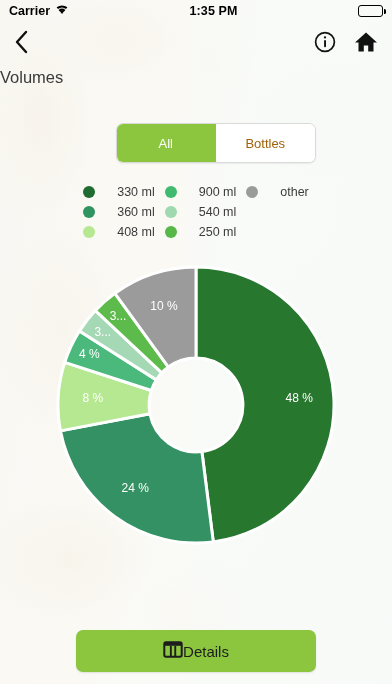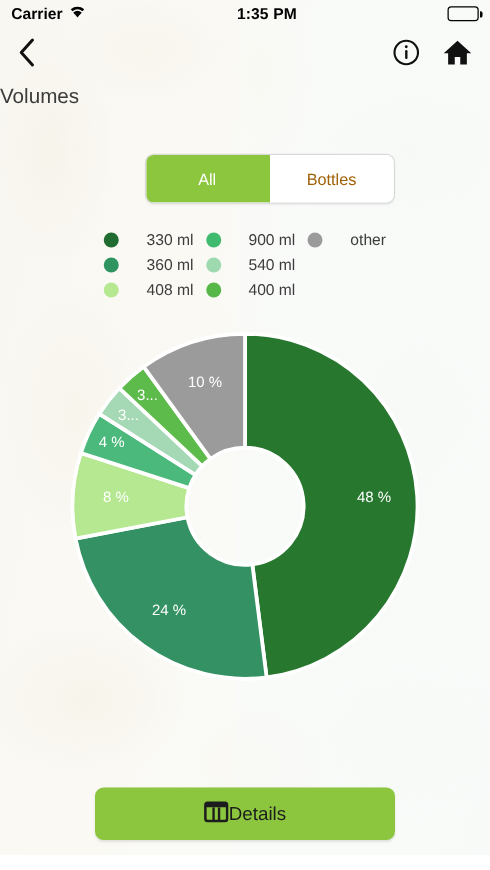--- a/index.html
+++ b/index.html
@@ -294,21 +294,21 @@
     <div class="legend-item">
       <span class="legend-dot" style="background: rgb(158, 217, 176);"></span>
       <span class="legend-label">540 ml</span>
     </div>
     <div class="legend-item" style="grid-column:1">
       <span class="legend-dot" style="background: rgb(181, 232, 144);"></span>
       <span class="legend-label">408 ml</span>
     </div>
     <div class="legend-item">
       <span class="legend-dot" style="background: rgb(87, 183, 73);"></span>
-      <span class="legend-label">400 ml</span>
+      <span class="legend-label">250 ml</span>
     </div>
   </div>
 
   <div class="chart-area">
     <svg class="donut-svg" id="donut" width="280" height="290" viewBox="0 0 280 290">
         <path d="M 140 7 A 138 138 0 0 1 157.29598623187405 281.91182878139796 L 145.88063531883716 191.5500217856753 A 46.92 46.92 0 0 0 140 98.08 Z" fill="#27772f" stroke="#ffffff" stroke-width="3"></path>
         <text class="slice-label" x="243.18558424150763" y="138.50811330207208" fill="#ffffff" font-size="13">48 %</text>
         <path d="M 157.29598623187405 281.91182878139796 A 138 138 0 0 1 4.44435939944097 170.85862141283 L 93.91108219580993 153.7919312803622 A 46.92 46.92 0 0 0 145.88063531883716 191.5500217856753 Z" fill="#349163" stroke="#ffffff" stroke-width="3"></path>
         <text class="slice-label" x="79.22911787958216" y="228.6439434416281" fill="#ffffff" font-size="13">24 %</text>
         <path d="M 4.44435939944097 170.85862141283 A 138 138 0 0 1 8.754200751268826 102.35565477625721 L 95.37642825543139 130.50092262392747 A 46.92 46.92 0 0 0 93.91108219580993 153.7919312803622 Z" fill="#b5e890" stroke="#ffffff" stroke-width="3"></path>

